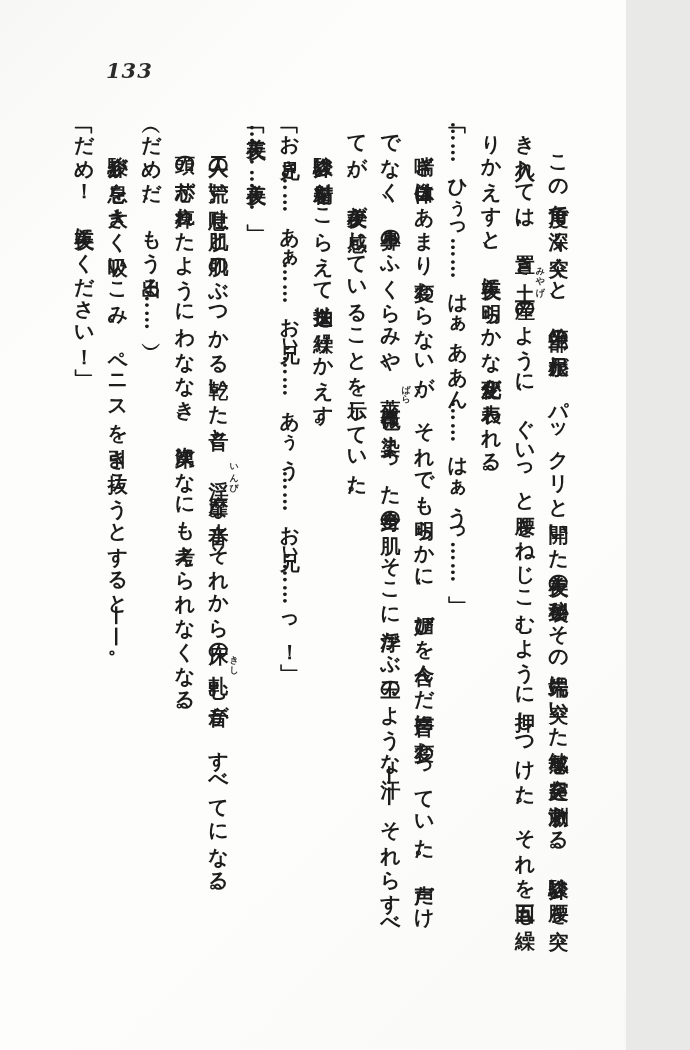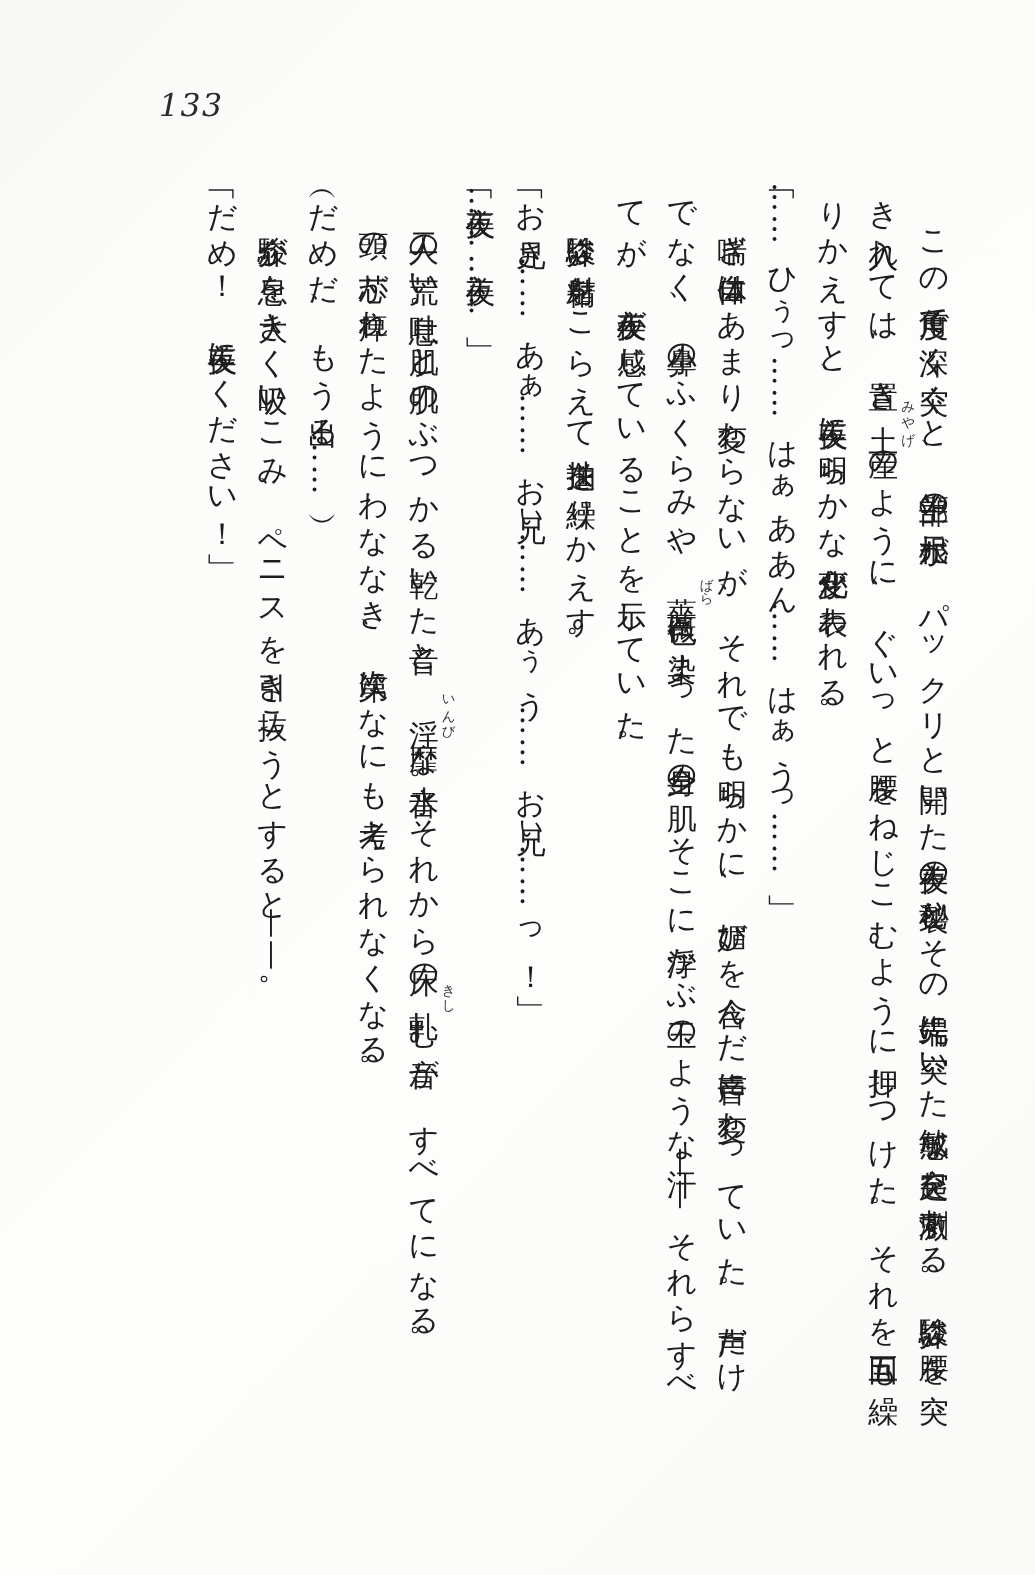--- a/index.html
+++ b/index.html
@@ -5,25 +5,26 @@
   html, body {
     margin: 0;
     padding: 0;
     width: 690px;
     height: 1050px;
     overflow: hidden;
     background: #e9e9e7;
   }
   .page {
     position: relative;
-    width: 690px;
+    width: 626px;
     height: 1050px;
     background: linear-gradient(135deg, #f7f7f5 0%, #fcfcfa 18%, #fdfdfc 60%, #f9f9f7 100%);
     font-family: "DejaVu Serif", "Liberation Serif", serif;
     color: #222;
+    font-weight: bold;
   }
   .page-number {
     position: absolute;
     left: 106px;
     top: 58px;
     font-size: 21px;
     font-style: italic;
     letter-spacing: 1px;
     color: #2b2b2b;
   }

